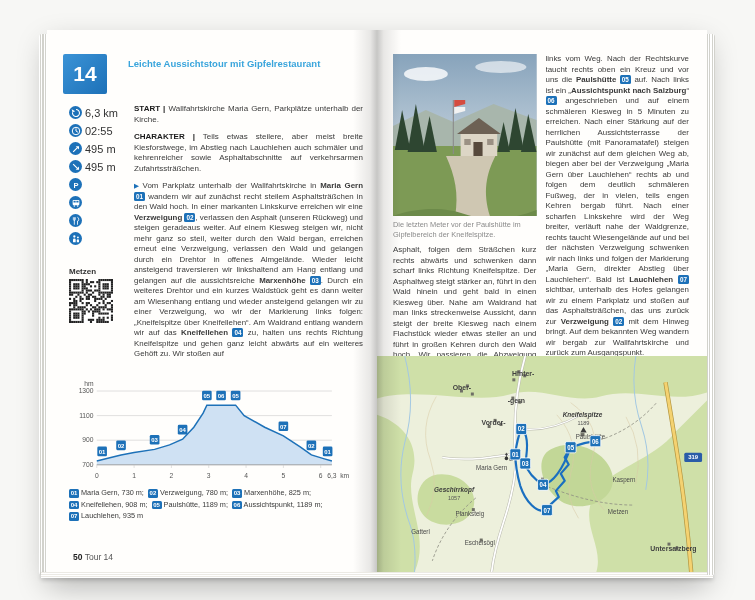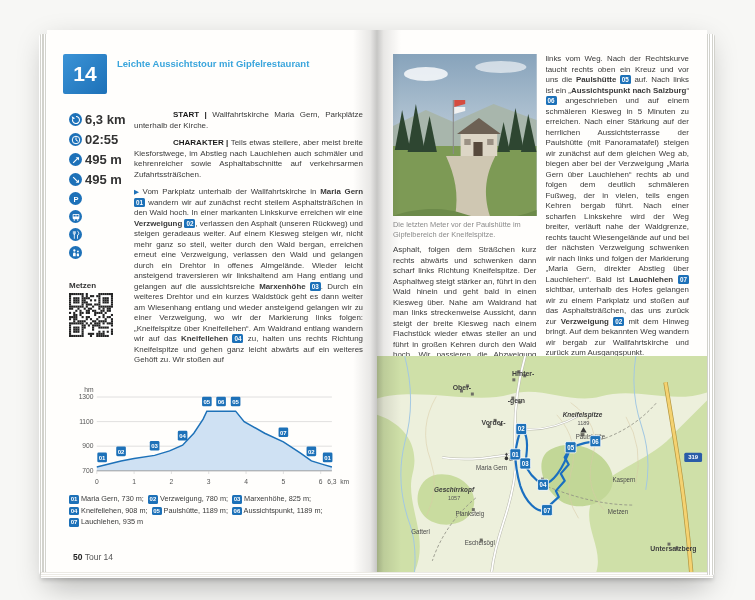--- a/index.html
+++ b/index.html
@@ -15,39 +15,39 @@
   .edge-bottom{position:absolute;left:-6px;right:-6px;bottom:-6px;height:6px;
         background:repeating-linear-gradient(180deg,#eceae4 0 1px,#fff 1px 2.1px);box-shadow:0 2px 4px rgba(0,0,0,.18);}
   .spine{position:absolute;left:50%;top:0;bottom:0;width:48px;transform:translateX(-50%);pointer-events:none;z-index:30;
         background:linear-gradient(90deg,rgba(0,0,0,0) 0%,rgba(0,0,0,.09) 36%,rgba(0,0,0,.22) 50%,rgba(0,0,0,.09) 64%,rgba(0,0,0,0) 100%);}
 
   .page{width:330px;height:542px;position:relative;background:#fffefc;overflow:hidden;}
   .page-left{padding:24px 14px 0 22px;}
   .page-right{padding:24px 18px 0 16px;}
 
   
-  .tour-header{display:flex;align-items:flex-start;gap:10px;margin-bottom:16px;}
+  .tour-header{display:flex;align-items:flex-start;margin-bottom:10px;}
   .tour-num{width:44px;height:40px;background:linear-gradient(135deg,#3b93d6,#1d71b8);color:#fff;font-size:21px;
         font-weight:bold;display:flex;align-items:center;justify-content:center;border-radius:2px;margin-left:-6px;flex:none;}
   .tour-title{color:#1d71b8;font-size:12.5px;font-weight:bold;margin-top:4px;}
-  .tour-subtitle{color:#3aa5dc;font-size:9.5px;font-weight:bold;margin-top:4px;}
+  .tour-subtitle{color:#3aa5dc;font-size:9.5px;font-weight:bold;margin-top:4px;padding-left:21px;}
 
   
   .content-row{display:flex;gap:9px;height:264px;overflow:hidden;}
   .rail{width:56px;flex:none;padding-top:2px;}
   .stat-row{display:flex;align-items:center;gap:3px;margin-bottom:5px;}
   .circ{width:13px;height:13px;border-radius:50%;background:#1d71b8;display:inline-flex;align-items:center;justify-content:center;flex:none;}
   .circ svg{width:10px;height:10px;display:block;}
-  .stat-val{font-size:13px;font-weight:bold;color:#333;white-space:nowrap;}
+  .stat-val{font-size:11px;font-weight:normal;color:#333;white-space:nowrap;}
   #amenities{display:flex;flex-direction:column;gap:5px;margin-top:2px;}
   .start-label{font-size:8px;font-weight:bold;color:#333;margin:22px 0 3px;}
   #qr{width:44px;height:44px;background:#fff;}
   .texts{flex:1;min-width:0;}
   .meta{font-size:8px;line-height:1.32;text-align:justify;margin-bottom:7px;}
-  .meta b{color:#1a1a1a;margin-left:39px;}
+  .meta b{color:#1a1a1a;}
   .body{font-size:7.9px;line-height:1.33;text-align:justify;overflow:hidden;hyphens:auto;}
   .texts .body{max-height:178px;}
   .para-icon{color:#1d71b8;font-size:6.5px;margin-right:2px;}
   .wp{display:inline-block;background:#1d71b8;color:#fff;font-weight:bold;font-size:6.3px;line-height:9px;height:9px;
       min-width:11px;padding:0 1px;text-align:center;border-radius:1.5px;}
 
   
   .chart{margin-top:8px;}
   #profile{width:280px;height:107px;display:block;}
   .grid{stroke:#c7c7c7;stroke-width:0.5;}

